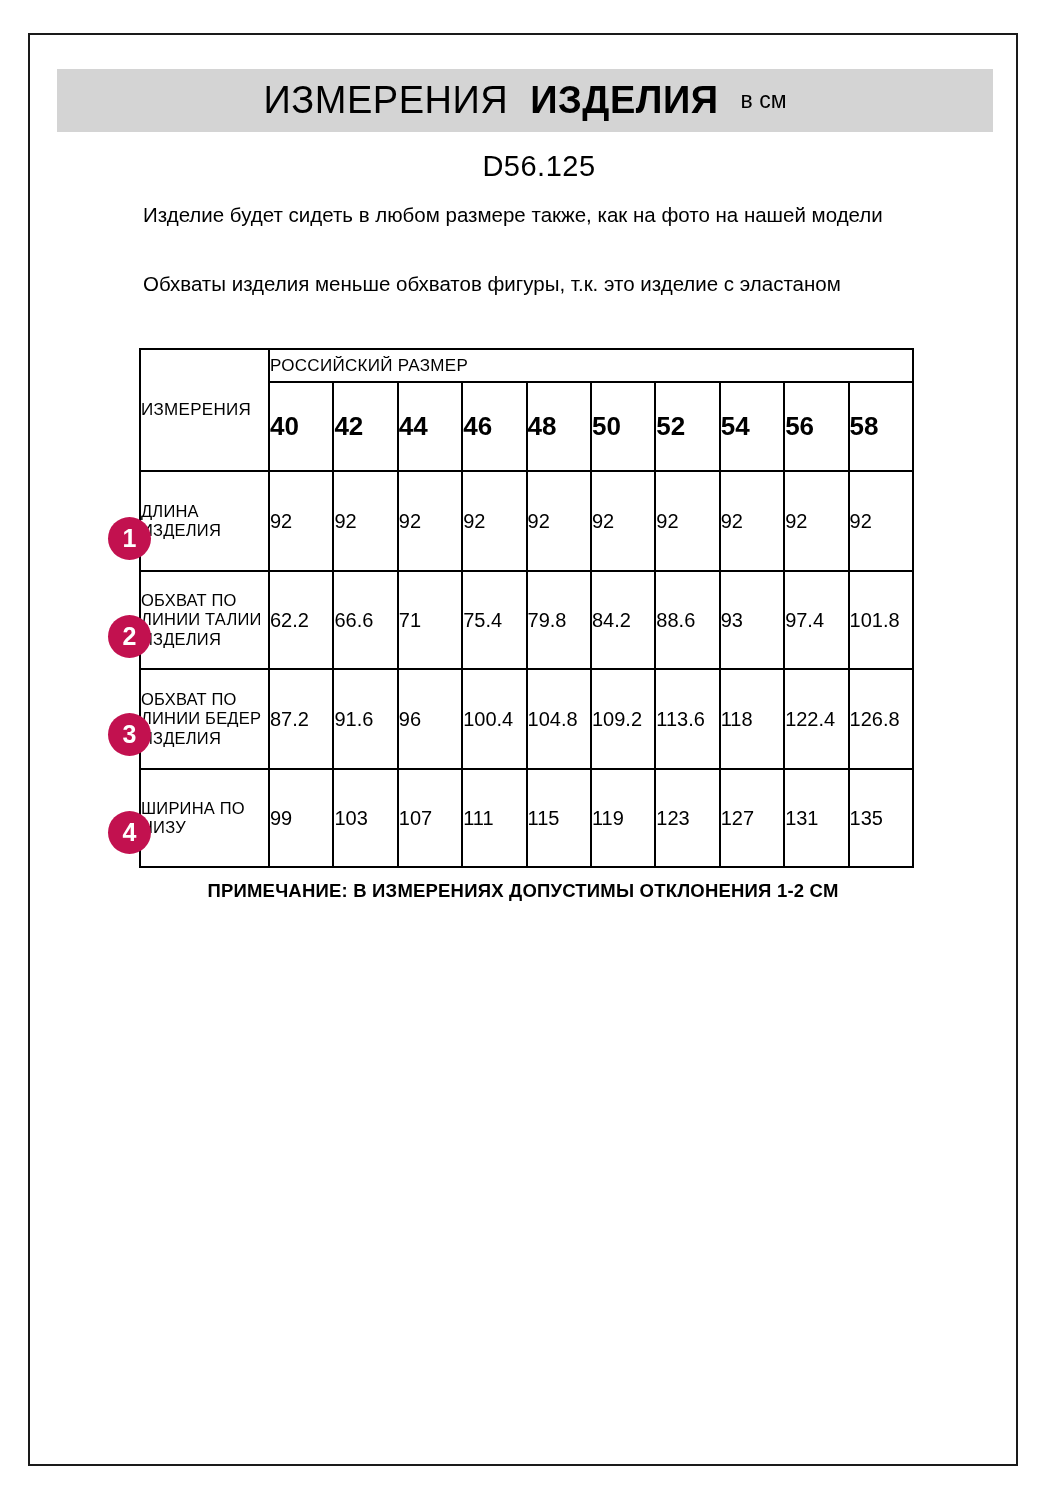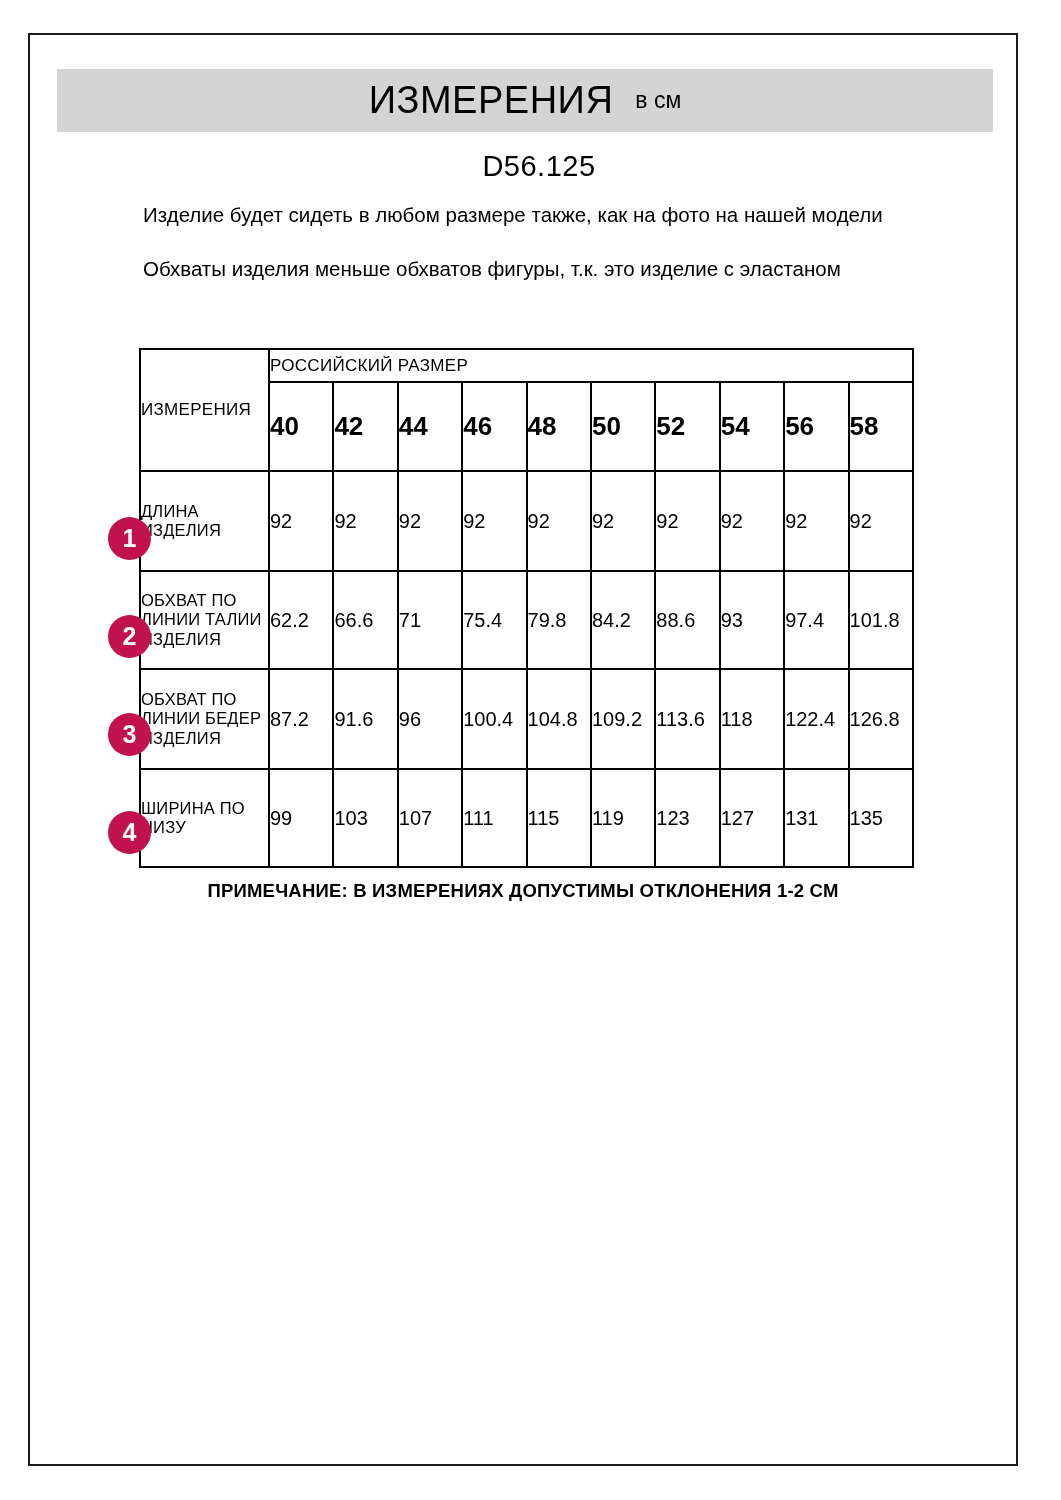--- a/index.html
+++ b/index.html
@@ -82,21 +82,21 @@
   
   .desc {
     position: absolute;
     left: 113px;
     width: 760px;
     text-align: left;
     font-size: 20.5px;
     line-height: 1.35;
   }
   .desc-1 { top: 166px; }
-  .desc-2 { top: 220px; }
+  .desc-2 { top: 235px; }
 
   
   .table-wrap {
     position: absolute;
     left: 109px;
     top: 313px;
     width: 773px;
   }
   table.size-table {
     border-collapse: collapse;
@@ -185,20 +185,21 @@
   }
 </style>
 </head>
 <body>
 
 <div class="page-frame">
   <div class="content">
 
     <div class="title-band">
       <span class="title-main">ИЗМЕРЕНИЯ</span>
+      <span class="title-strong">ИЗДЕЛИЯ</span>
       <span class="title-unit">в см</span>
     </div>
 
     <div class="article-code">D56.125</div>
 
     <div class="desc desc-1">Изделие будет сидеть в любом размере также, как на фото на нашей модели</div>
     <div class="desc desc-2">Обхваты изделия меньше обхватов фигуры, т.к. это изделие с эластаном</div>
 
     <div class="table-wrap">
       <table class="size-table">

